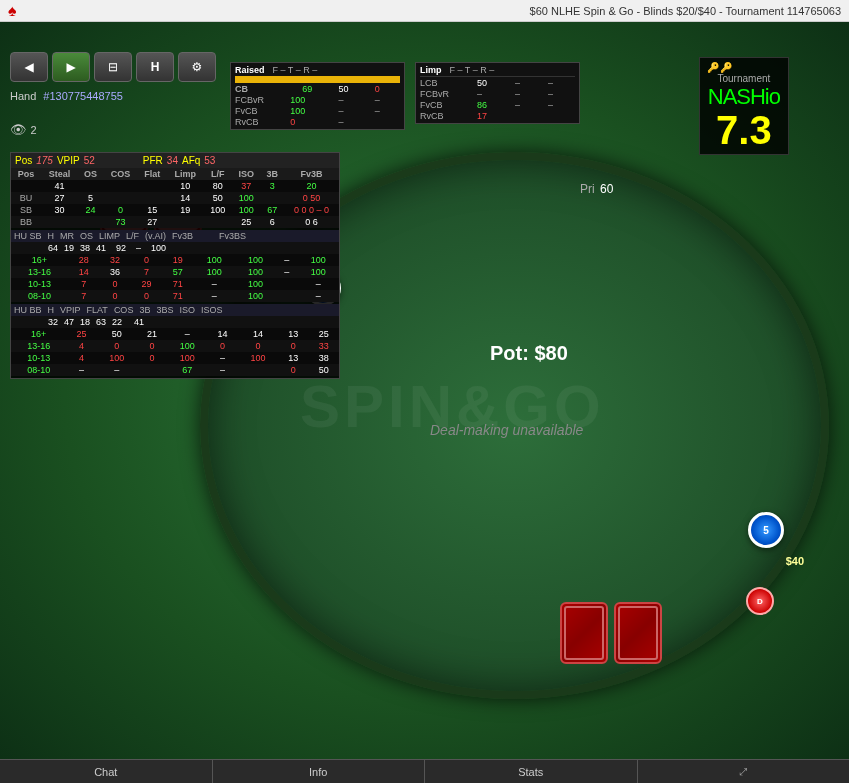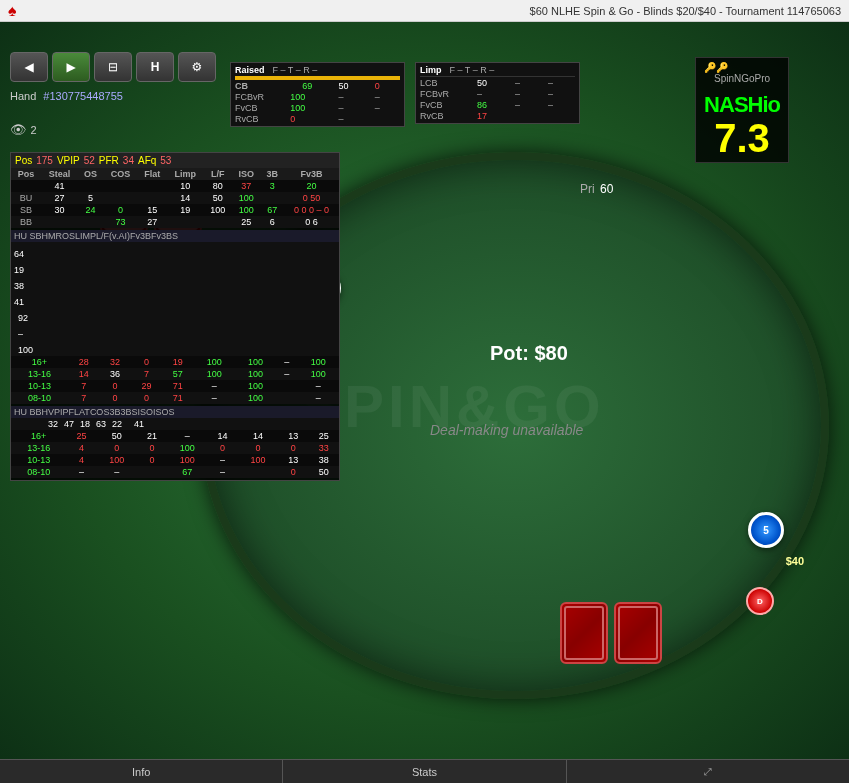--- a/index.html
+++ b/index.html
@@ -280,20 +280,21 @@
       font-size: 10px;
     }
 
     
     .section-header {
       background: #1a1a2a;
       color: #9999cc;
       padding: 1px 3px;
       font-size: 9px;
       display: flex;
+      gap: 6px;
     }
 
     .table-section {
       margin-bottom: 2px;
     }
 
     #watch-icon {
       position: absolute;
       top: 148px; left: 12px;
       color: #cc0000;
@@ -328,21 +329,21 @@
   </div>
 
   <div id="observer">
     <span style="font-size:13px;">👁</span>
     <span>2</span>
   </div>
 
   <div id="watch-icon">⊘</div>
 
   <div id="raised-box">
-    <div style="display:flex;gap:8px;color:#aaa;font-size:9px;border-bottom:4px solid #eab308;padding-bottom:1px;margin-bottom:1px;">
+    <div style="display:flex;gap:8px;color:#aaa;font-size:9px;border-bottom:7px solid #eab308;padding-bottom:1px;margin-bottom:1px;">
       <span style="color:white;font-weight:bold;">Raised</span>
       <span>F – T – R –</span>
     </div>
     <div style="display:grid;grid-template-columns:auto auto auto auto;gap:1px 6px;font-size:9px;">
       <span style="color:#aaa;font-weight:bold;">CB</span>
         <span style="color:#44ff44;margin-left:12px;">69</span>
         <span style="color:white;">50</span>
         <span style="color:#ff4444;">0</span>
       <span style="color:#aaa;">FCBvR</span>
         <span style="color:#44ff44;">100</span>
@@ -381,22 +382,22 @@
         <span style="color:#ff4444;">17</span>
         <span style="color:#aaa;"></span>
         <span style="color:#aaa;"></span>
     </div>
   </div>
 
   <div id="spinngopro">
     <div style="display:flex;align-items:center;gap:4px;">
       <span style="color:#888;font-size:10px;">🔑🔑</span>
     </div>
-    <div style="color:#aaaaaa;font-size:10px;">SpinNGoPro</div>
-    <div style="color:#00ff00;font-size:22px;font-weight:bold;letter-spacing:-1px;margin-top:8px;">NASHio</div>
+    <div style="color:#aaaaaa;font-size:10px;">Tournament</div>
+    <div style="color:#00ff00;font-size:22px;font-weight:normal;letter-spacing:-1px;">NASHio</div>
     <div style="color:#ffff00;font-size:40px;font-weight:bold;line-height:1;">7.3</div>
   </div>
 
   <div id="prize-display">
     <span style="color:#aaa;">Pri</span>
     <span style="color:white;margin-left:2px;">60</span>
   </div>
 
   <div id="opponent-cards">
     <div class="card-back"></div>
@@ -423,24 +424,24 @@
 
   <div id="player-hand">
     <div class="card-back"></div>
     <div class="card-back"></div>
   </div>
 
   <div id="stats-panel">
 
     <div class="stats-header-row">
       <span style="color:#ffff00;">Pos</span>
-      <span style="color:#ff6666;">175</span>
+      <span style="color:#ff6666;font-style:italic;">175</span>
       <span style="color:#ffff00;">VPIP</span>
       <span style="color:#ff6666;">52</span>
-      <span style="color:#ffff00;">PFR</span>
+      <span style="color:#ffff00;margin-left:44px;">PFR</span>
       <span style="color:#ff6666;">34</span>
       <span style="color:#ffff00;">AFq</span>
       <span style="color:#ff6666;">53</span>
     </div>
 
     <div class="table-section">
       <table class="stats-table" style="width:100%;">
         <thead>
           <tr style="background:#1a1a1a;">
             <th style="color:#aaa;">Pos</th>
@@ -510,24 +511,24 @@
 
     <div class="section-header">
       <span style="color:#aaa;">HU SB</span>
       <span style="color:#aaa;">H</span>
       <span style="color:#aaa;">MR</span>
       <span style="color:#aaa;">OS</span>
       <span style="color:#aaa;">LIMP</span>
       <span style="color:#aaa;">L/F</span>
       <span style="color:#aaa;text-align:right;">(v.AI)</span>
       <span style="color:#aaa;">Fv3B</span>
-      <span style="color:#aaa;">Fv3BS</span>
-    </div>
-
-    <div style="display:flex;gap:6px;padding:1px 3px;background:#111;font-size:9px;color:white;flex-direction:column;">
+      <span style="color:#aaa;margin-left:20px;">Fv3BS</span>
+    </div>
+
+    <div style="display:flex;gap:6px;padding:1px 3px;background:#111;font-size:9px;color:white;">
       <span style="min-width:28px;"></span>
       <span>64</span>
         <span>19</span>
         <span>38</span>
         <span>41</span>
       <span style="margin-left:4px;">92</span>
       <span style="margin-left:4px;">–</span>
       <span style="margin-left:4px;">100</span>
     </div>
 
@@ -654,16 +655,17 @@
           </tr>
         </tbody>
       </table>
     </div>
 
   </div>
 
 </div>
 
 <div id="bottom-bar">
+  <div class="bottom-tab">Chat</div>
   <div class="bottom-tab">Info</div>
   <div class="bottom-tab">Stats</div>
   <div id="expand-btn" class="bottom-tab">⤢</div>
 </div>
 
 </body></html>

